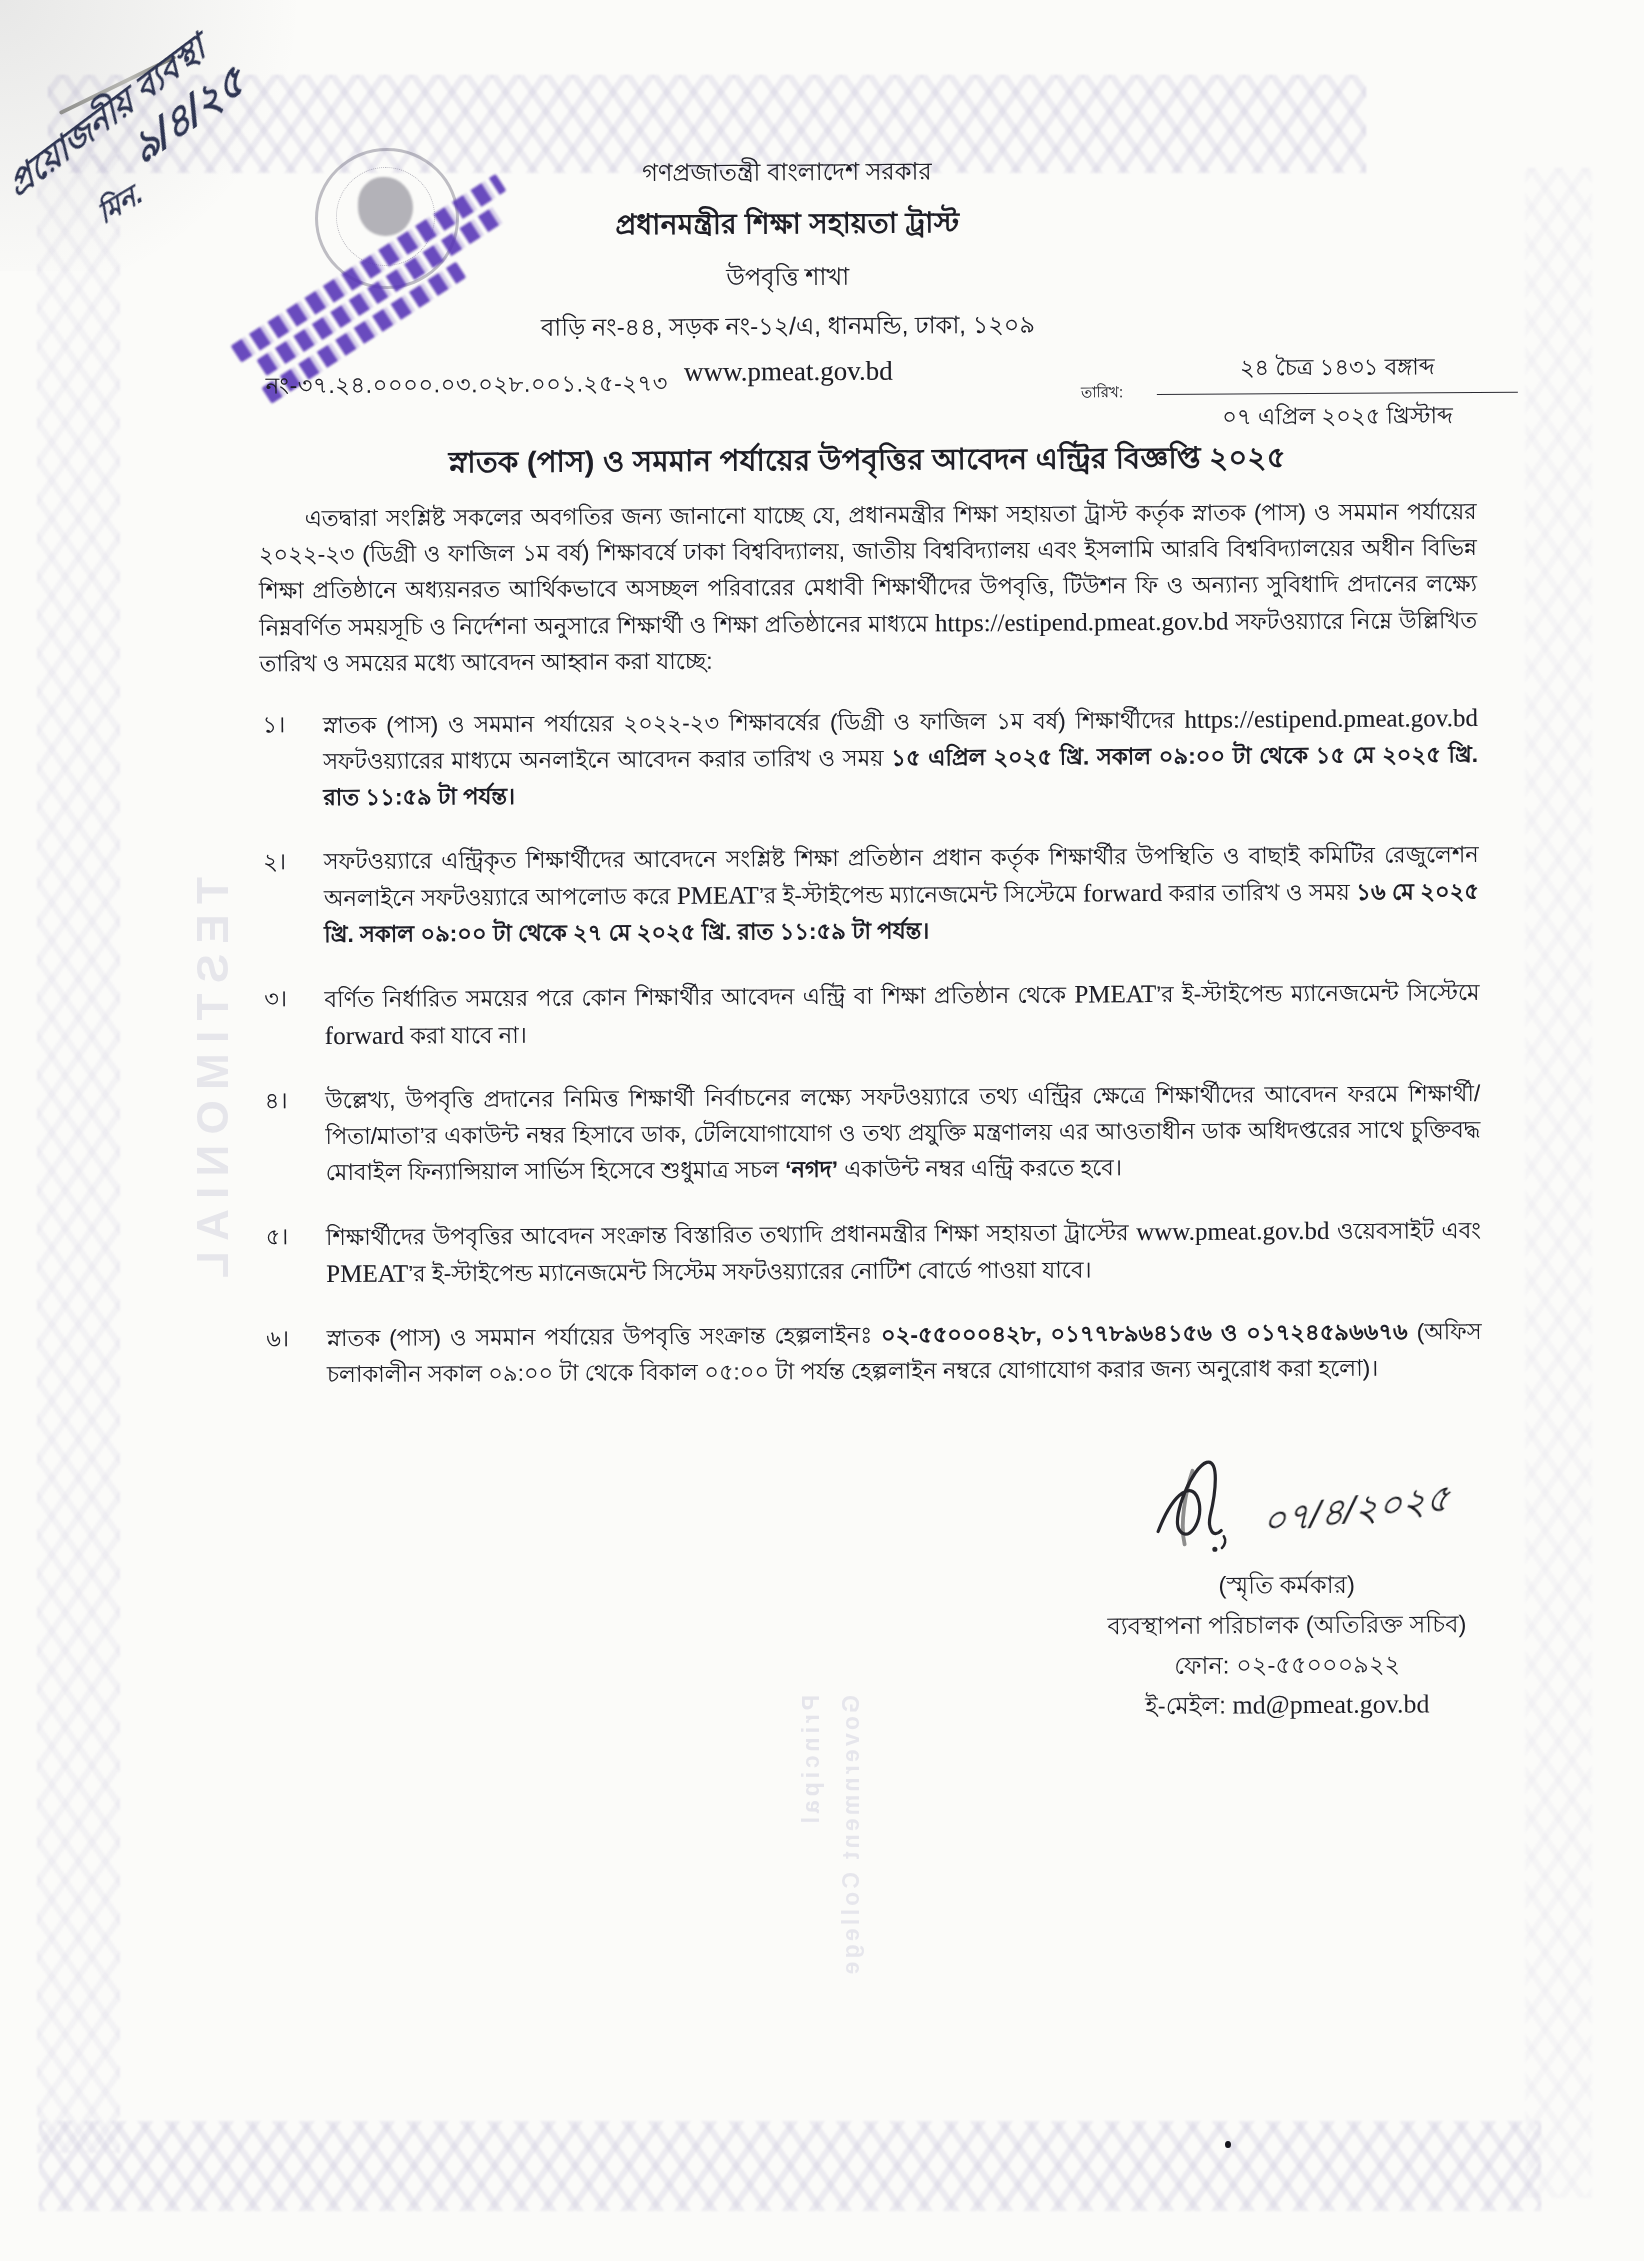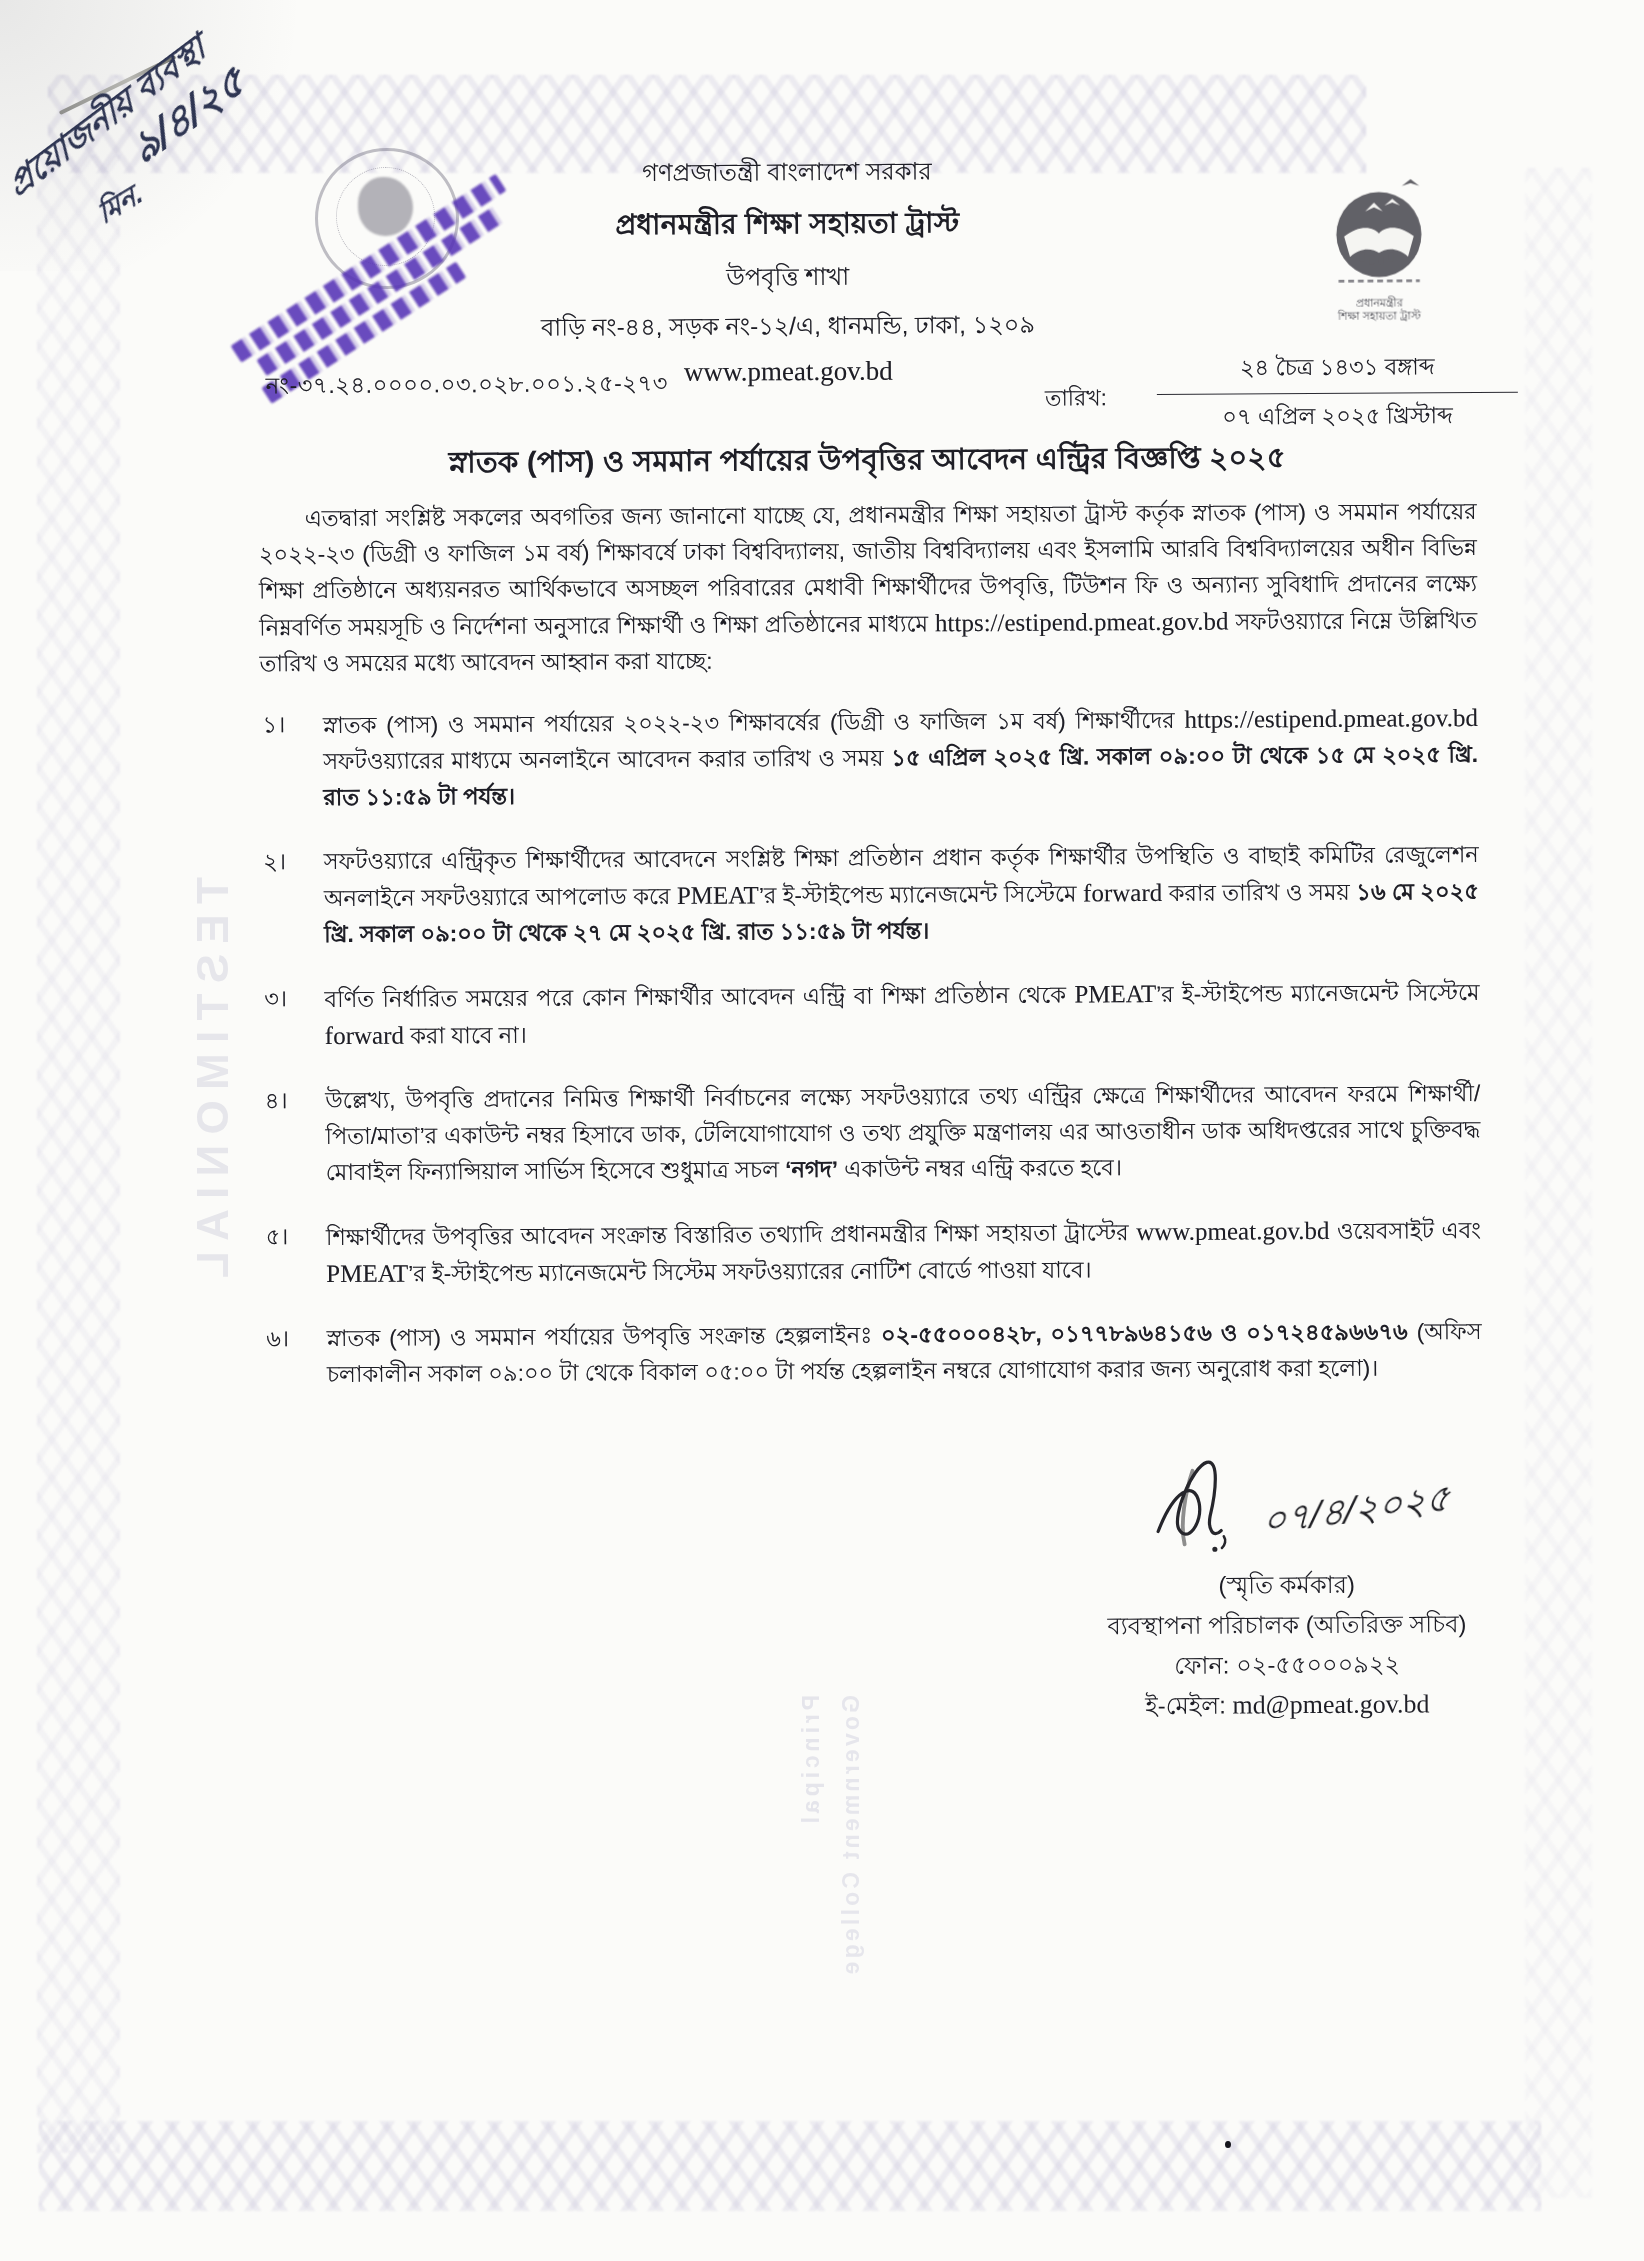--- a/index.html
+++ b/index.html
@@ -95,21 +95,21 @@
   .h-sec{font-size:24px;}
   .h-addr{font-size:24px;}
   .h-web{font-size:27px;font-family:"Liberation Serif","DejaVu Serif",serif;}
 
   
   .logo-wrap{position:absolute;left:1309px;top:178px;width:148px;text-align:center;filter:blur(0.3px);opacity:.92;}
   .logo-caption{font-size:11px;line-height:13.5px;color:#3c3c44;margin-top:3.9px;}
 
   
   .refno{position:absolute;left:269px;top:365px;font-size:22.6px;letter-spacing:0.6px;}
-  .date-label{position:absolute;left:1048px;top:382px;font-size:22px;}
+  .date-label{position:absolute;left:1084px;top:382px;font-size:15px;}
   .date-stack{position:absolute;left:1160px;top:353px;width:361px;text-align:center;font-size:22.6px;}
   .date-stack .d1{padding-bottom:5.2px;}
   .date-stack .rule{border-top:1.9px solid #2a2a32;width:100%;}
   .date-stack .d2{padding-top:5.2px;}
 
   
   .title{
     position:absolute;left:261px;top:437px;width:1218px;text-align:center;
     font-size:29px;font-weight:bold;letter-spacing:0.3px;
     text-shadow:0 0 0.6px rgba(0,0,0,.45);
@@ -170,40 +170,20 @@
   <div class="print-layer">
 
     <div class="header">
       <div class="l h-govt">গণপ্রজাতন্ত্রী বাংলাদেশ সরকার</div>
       <div class="l h-org">প্রধানমন্ত্রীর শিক্ষা সহায়তা ট্রাস্ট</div>
       <div class="l h-sec">উপবৃত্তি শাখা</div>
       <div class="l h-addr">বাড়ি নং-৪৪, সড়ক নং-১২/এ, ধানমন্ডি, ঢাকা, ১২০৯</div>
       <div class="l h-web">www.pmeat.gov.bd</div>
     </div>
 
-    <div class="logo-wrap">
-      <svg width="116" height="116" viewBox="0 0 120 120">
-        <circle cx="60" cy="62" r="44" fill="#55545b"></circle>
-        <path d="M24 64 C40 51 55 54 60 61 C65 54 80 51 96 64 L90 85 C78 74 66 77 60 81 C54 77 42 74 30 85 Z" fill="#f5f5f2"></path>
-        <path d="M46 38 l9 -9 9 9 -9 -4 z" fill="#f5f5f2"></path>
-        <path d="M66 32 l8 -7 8 7 -8 -3 z" fill="#f5f5f2"></path>
-        <path d="M84 12 l9 -7 9 7 -9 -3 z" fill="#55545b"></path>
-        <g fill="#55545b">
-          <rect x="40" y="80" width="5" height="10" rx="2"></rect>
-          <rect x="50" y="83" width="5" height="10" rx="2"></rect>
-          <rect x="60" y="83" width="5" height="10" rx="2"></rect>
-          <rect x="70" y="80" width="5" height="10" rx="2"></rect>
-        </g>
-        <line x1="18" y1="110" x2="102" y2="110" stroke="#7a7980" stroke-width="3" stroke-dasharray="6 4"></line>
-      </svg>
-      <div class="logo-caption">
-        <div>প্রধানমন্ত্রীর</div>
-        <div>শিক্ষা সহায়তা ট্রাস্ট</div>
-      </div>
-    </div>
 
     <div class="refno">নং-৩৭.২৪.০০০০.০৩.০২৮.০০১.২৫-২৭৩</div>
     <div class="date-label">তারিখ:</div>
     <div class="date-stack">
       <div class="d1">২৪ চৈত্র ১৪৩১ বঙ্গাব্দ</div>
       <div class="rule"></div>
       <div class="d2">০৭ এপ্রিল ২০২৫ খ্রিস্টাব্দ</div>
     </div>
 
     <div class="title">স্নাতক (পাস) ও সমমান পর্যায়ের উপবৃত্তির আবেদন এন্ট্রির বিজ্ঞপ্তি ২০২৫</div>

